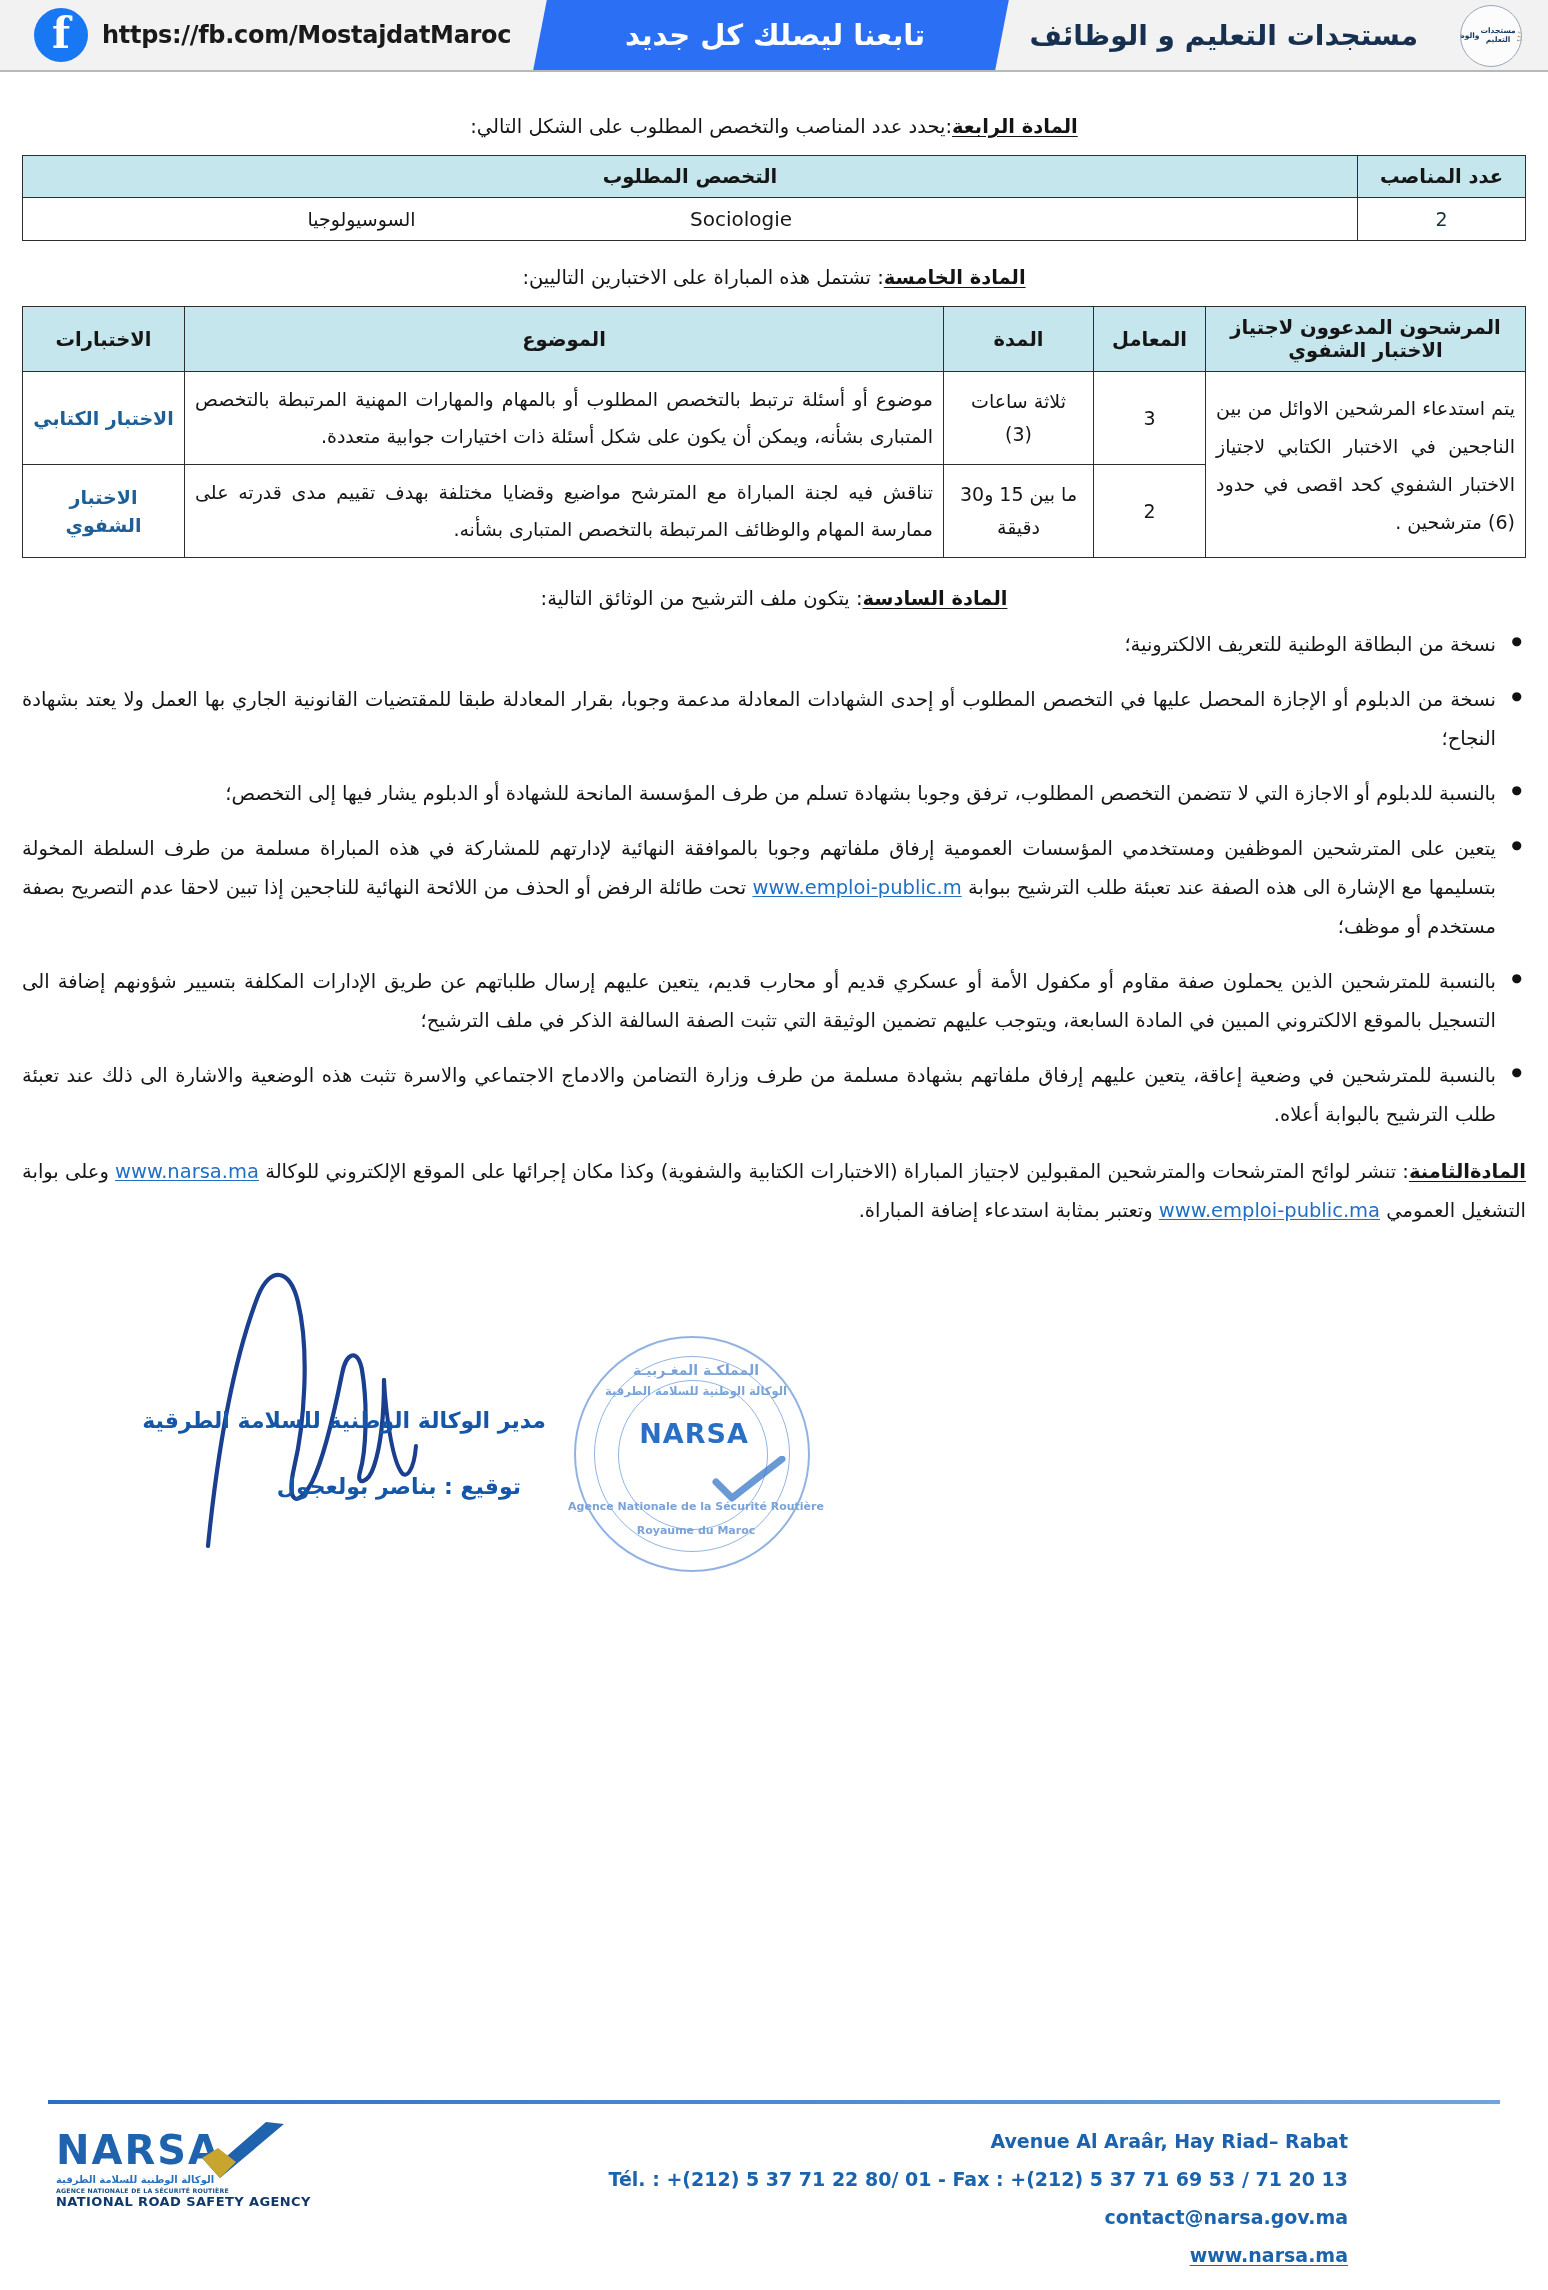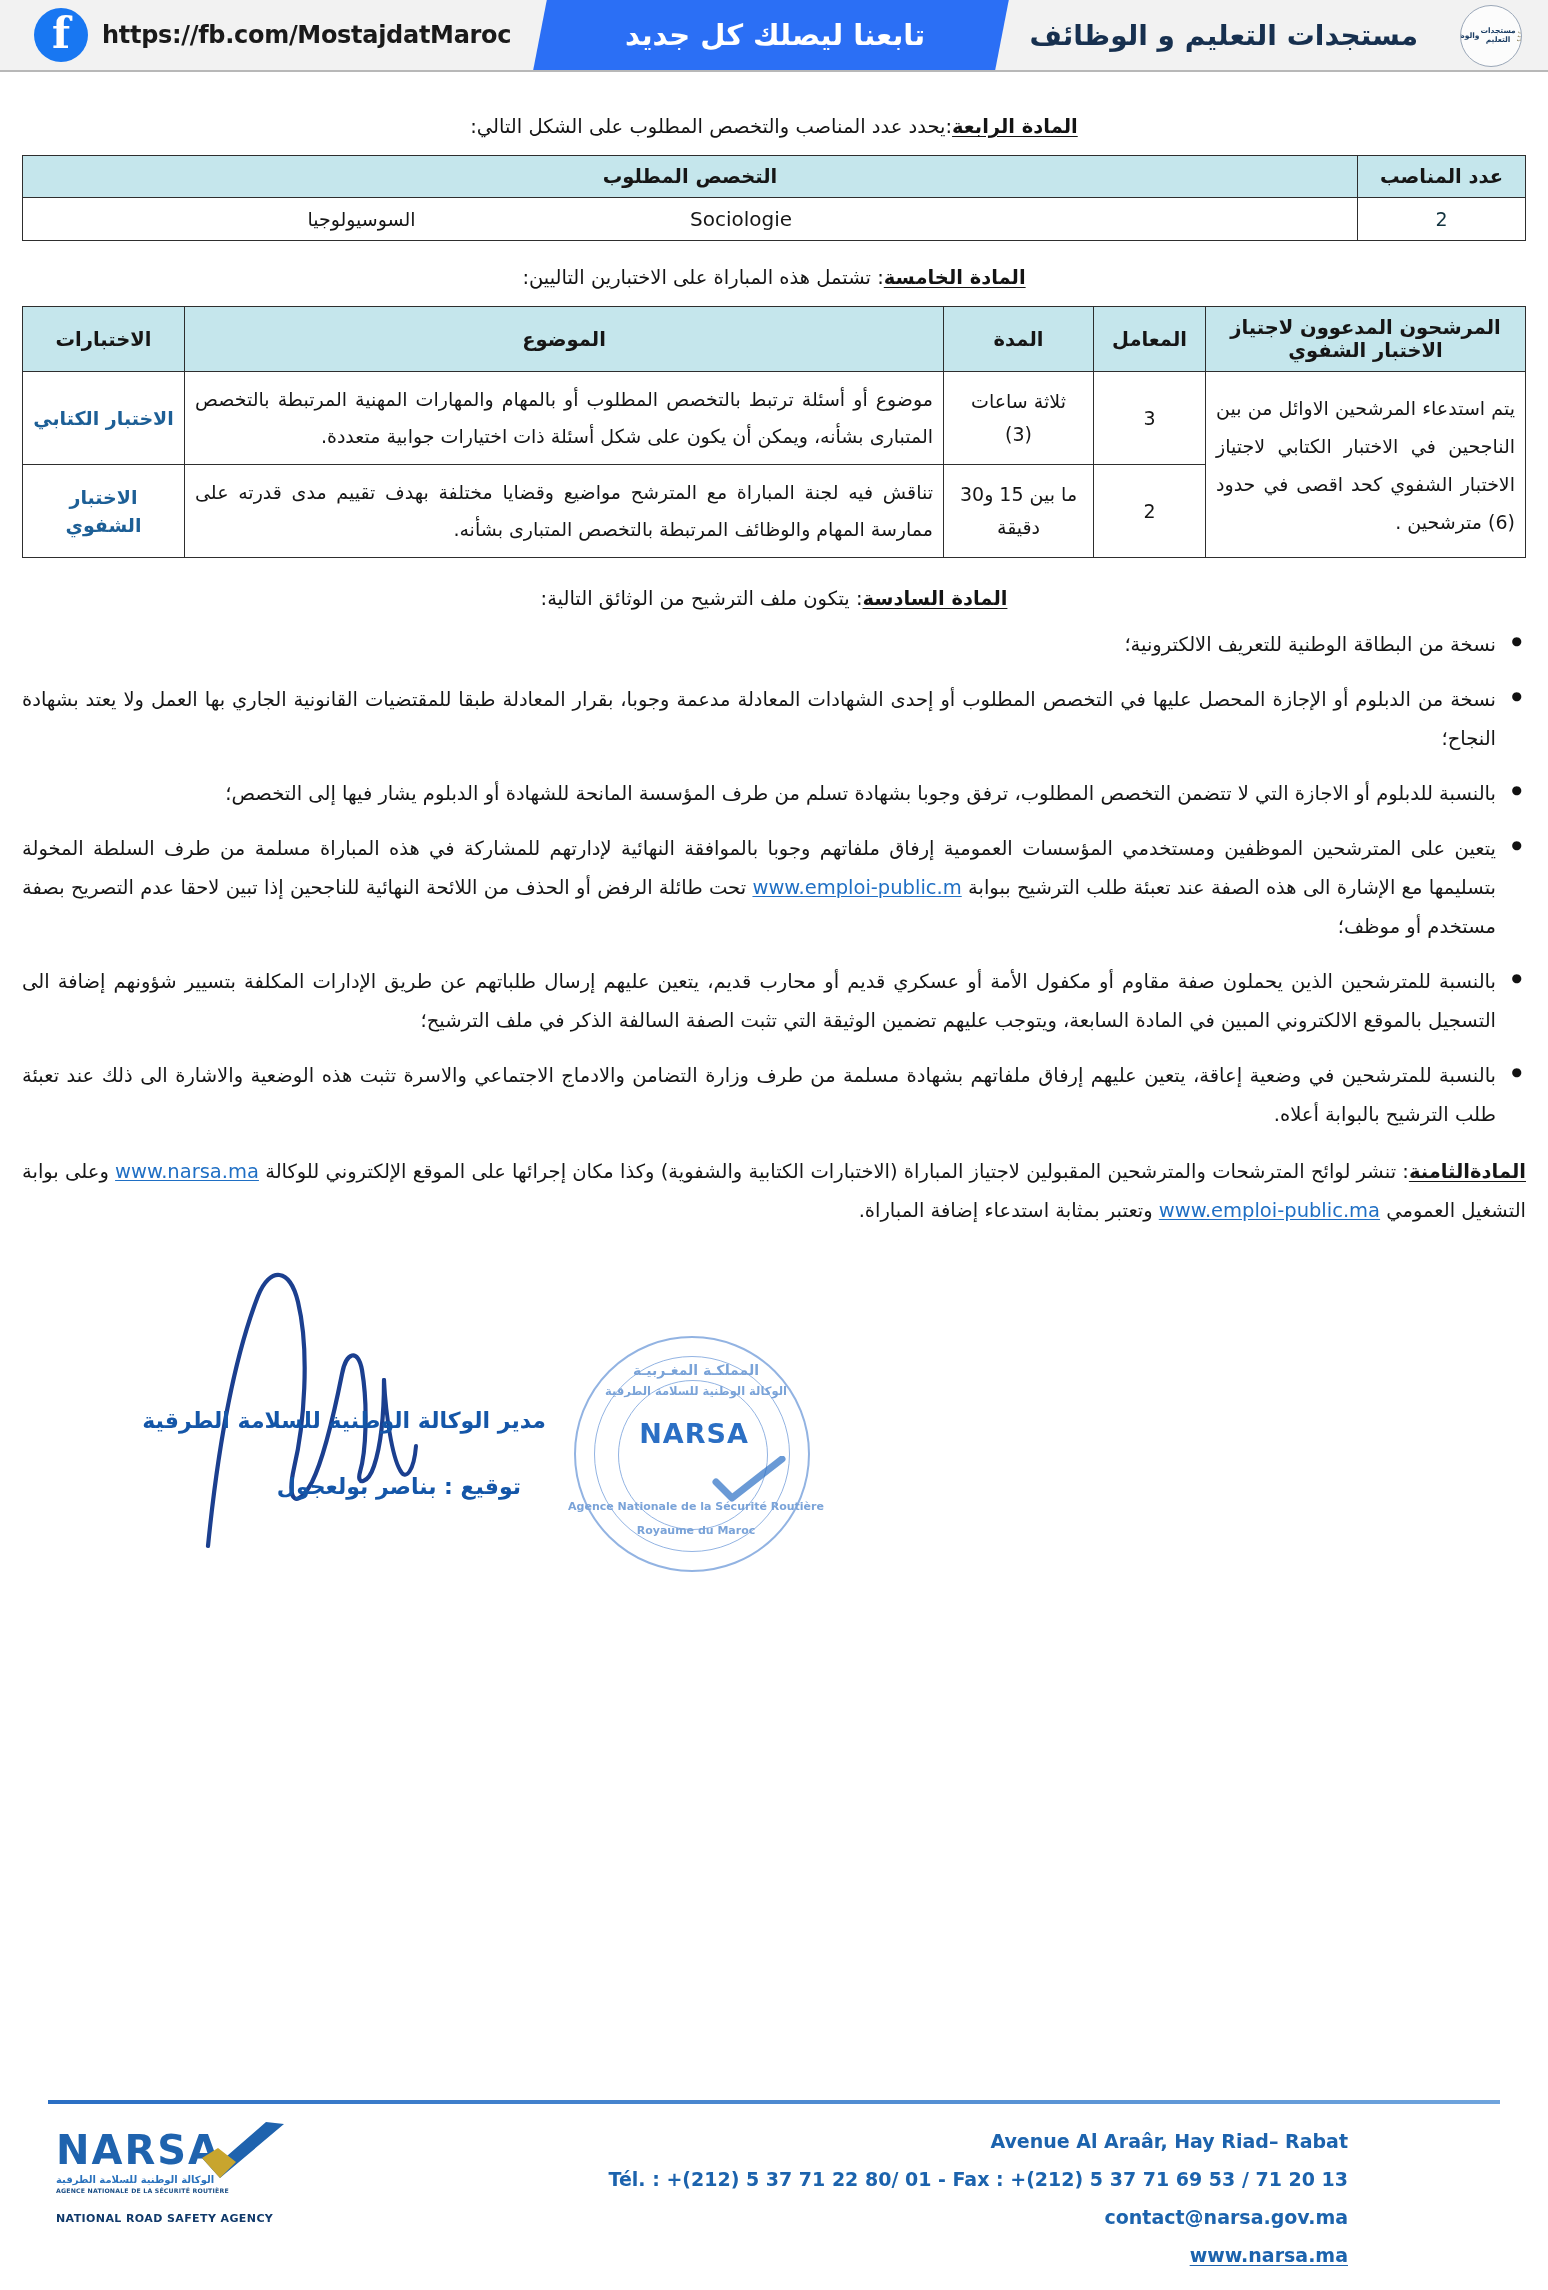--- a/index.html
+++ b/index.html
@@ -348,21 +348,21 @@
     letter-spacing: 2px;
     line-height: 1;
   }
   .fl-swoosh {
     position: absolute;
     left: 196px; top: 8px;
     width: 96px; height: 60px;
   }
   .fl-ar { color: #2a72bd; font-size: 10px; font-weight: bold; margin-top: 4px; letter-spacing: .3px;}
   .fl-fr { color: #1c4f86; font-size: 6.2px; font-weight: bold; margin-top: 2px; letter-spacing: .2px;}
-  .fl-en { color: #10396a; font-size: 11px; font-weight: bold; margin-top: 18px; letter-spacing: .4px;}
+  .fl-en { color: #10396a; font-size: 13px; font-weight: bold; margin-top: 0; letter-spacing: .4px;}
   .footer-contact {
     flex: 1;
     text-align: right;
     padding-top: 8px;
     color: #1c63ad;
     font-size: 19px;
     font-weight: bold;
     line-height: 2.0;
   }
   .footer-contact a {

